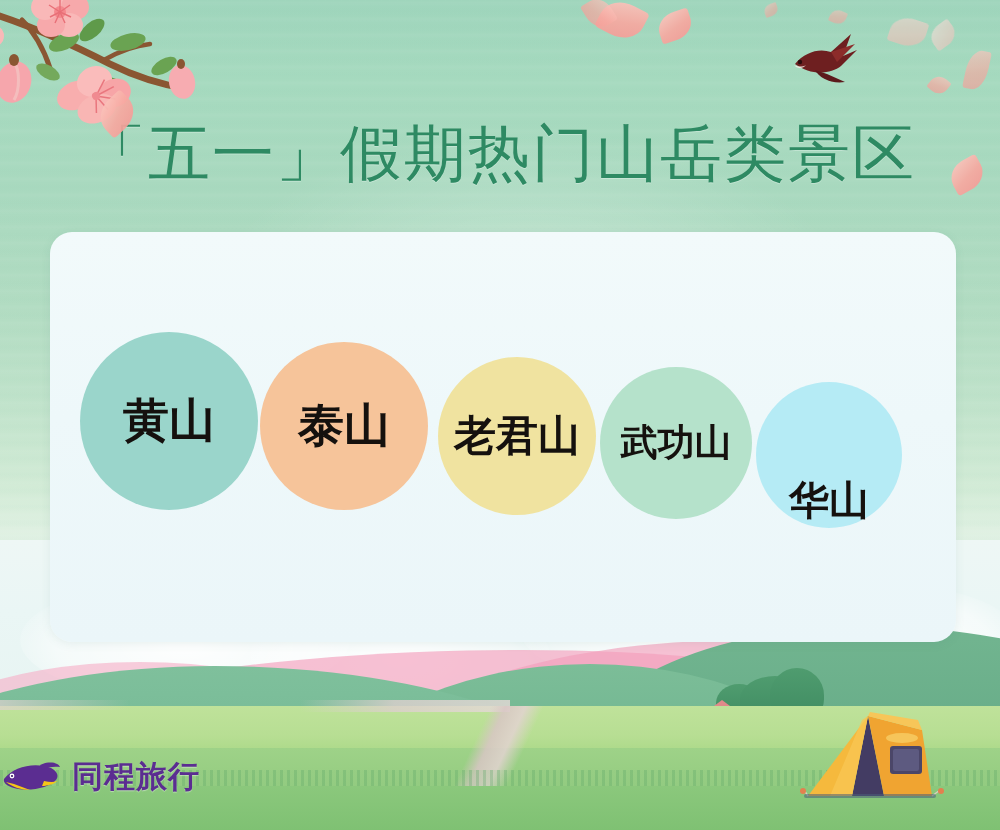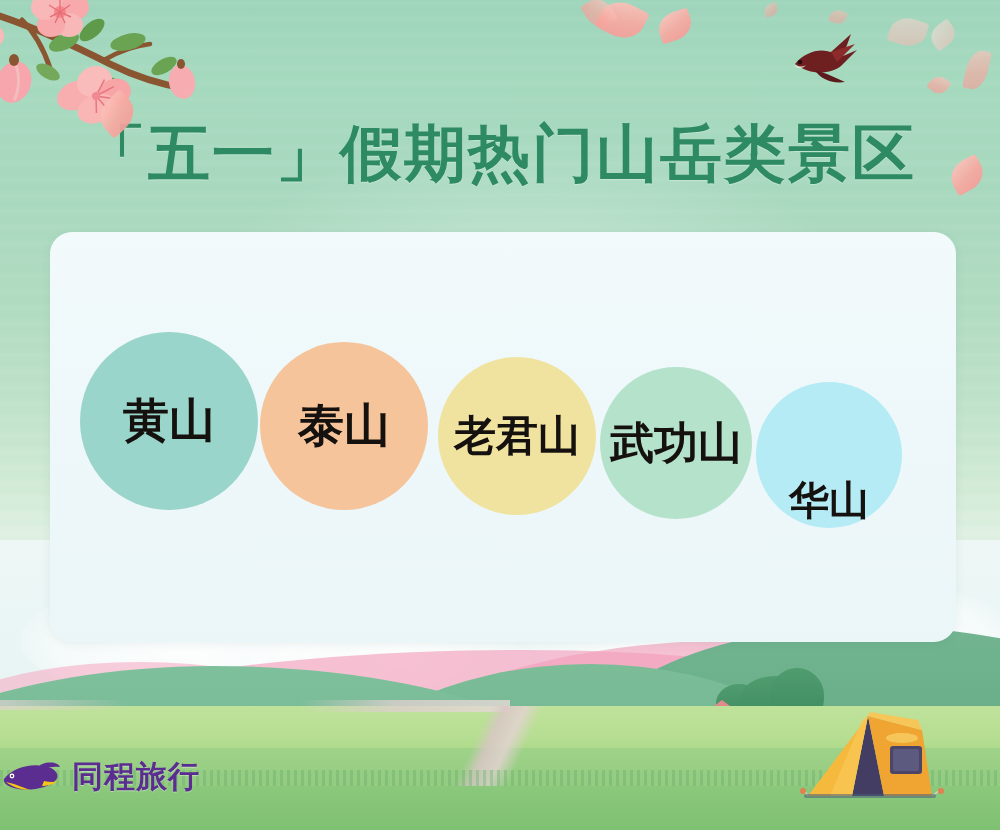--- a/index.html
+++ b/index.html
@@ -156,21 +156,21 @@
     position: absolute; left: 50px; top: 232px; width: 906px; height: 410px;
     background: linear-gradient(180deg, #f2fafb 0%, #eef8fa 45%, #ebf6f9 100%);
     border-radius: 22px;
     box-shadow: 0 2px 10px rgba(70,130,120,.10);
   }
 
   
   .title {
     position: absolute; left: 0; top: 112px; width: 1000px;
     text-align: center;
-    font-size: 62px; font-weight: 700; letter-spacing: 2px;
+    font-size: 62px; font-weight: 400; letter-spacing: 2px;
     color: #2e8a63;
     font-family: "Liberation Sans", "DejaVu Sans", sans-serif;
     text-shadow: 0 1px 0 rgba(255,255,255,.28);
     white-space: nowrap;
   }
 
   
   .circles {
     position: absolute; left: 50px; top: 232px; width: 906px; height: 410px;
   }
@@ -267,21 +267,21 @@
   <div class="circles">
     <div class="bubble" id="b1" style="width: 168px; height: 168px; left: 210px; top: 110px; background: rgb(246, 196, 154); font-size: 46px;">
       <span>泰山</span>
     </div>
     <div class="bubble" id="b0" style="width: 178px; height: 178px; left: 30px; top: 100px; background: rgb(154, 213, 203); font-size: 46px;">
       <span>黄山</span>
     </div>
     <div class="bubble" id="b2" style="width: 158px; height: 158px; left: 388px; top: 125px; background: rgb(240, 227, 160); font-size: 42px;">
       <span>老君山</span>
     </div>
-    <div class="bubble" id="b3" style="width: 152px; height: 152px; left: 550px; top: 135px; background: rgb(181, 226, 203); font-size: 44px;">
+    <div class="bubble" id="b3" style="width: 152px; height: 152px; left: 550px; top: 135px; background: rgb(181, 226, 203); font-size: 37px;">
       <span>武功山</span>
     </div>
     <div class="bubble" id="b4" style="width: 146px; height: 146px; left: 706px; top: 150px; background: rgb(181, 235, 245); font-size: 40px; align-items: flex-end;">
       <span>华山</span>
     </div>
   </div>
 
   <svg class="blossom-branch" viewBox="0 0 230 150">
     <path d="M-5 22 C 35 34, 75 52, 118 74 C 140 85, 165 94, 196 99" stroke="#8a5632" stroke-width="7" fill="none" stroke-linecap="round"></path>
     <path d="M30 30 C 44 44, 52 60, 58 78" stroke="#8a5632" stroke-width="5" fill="none" stroke-linecap="round"></path>

